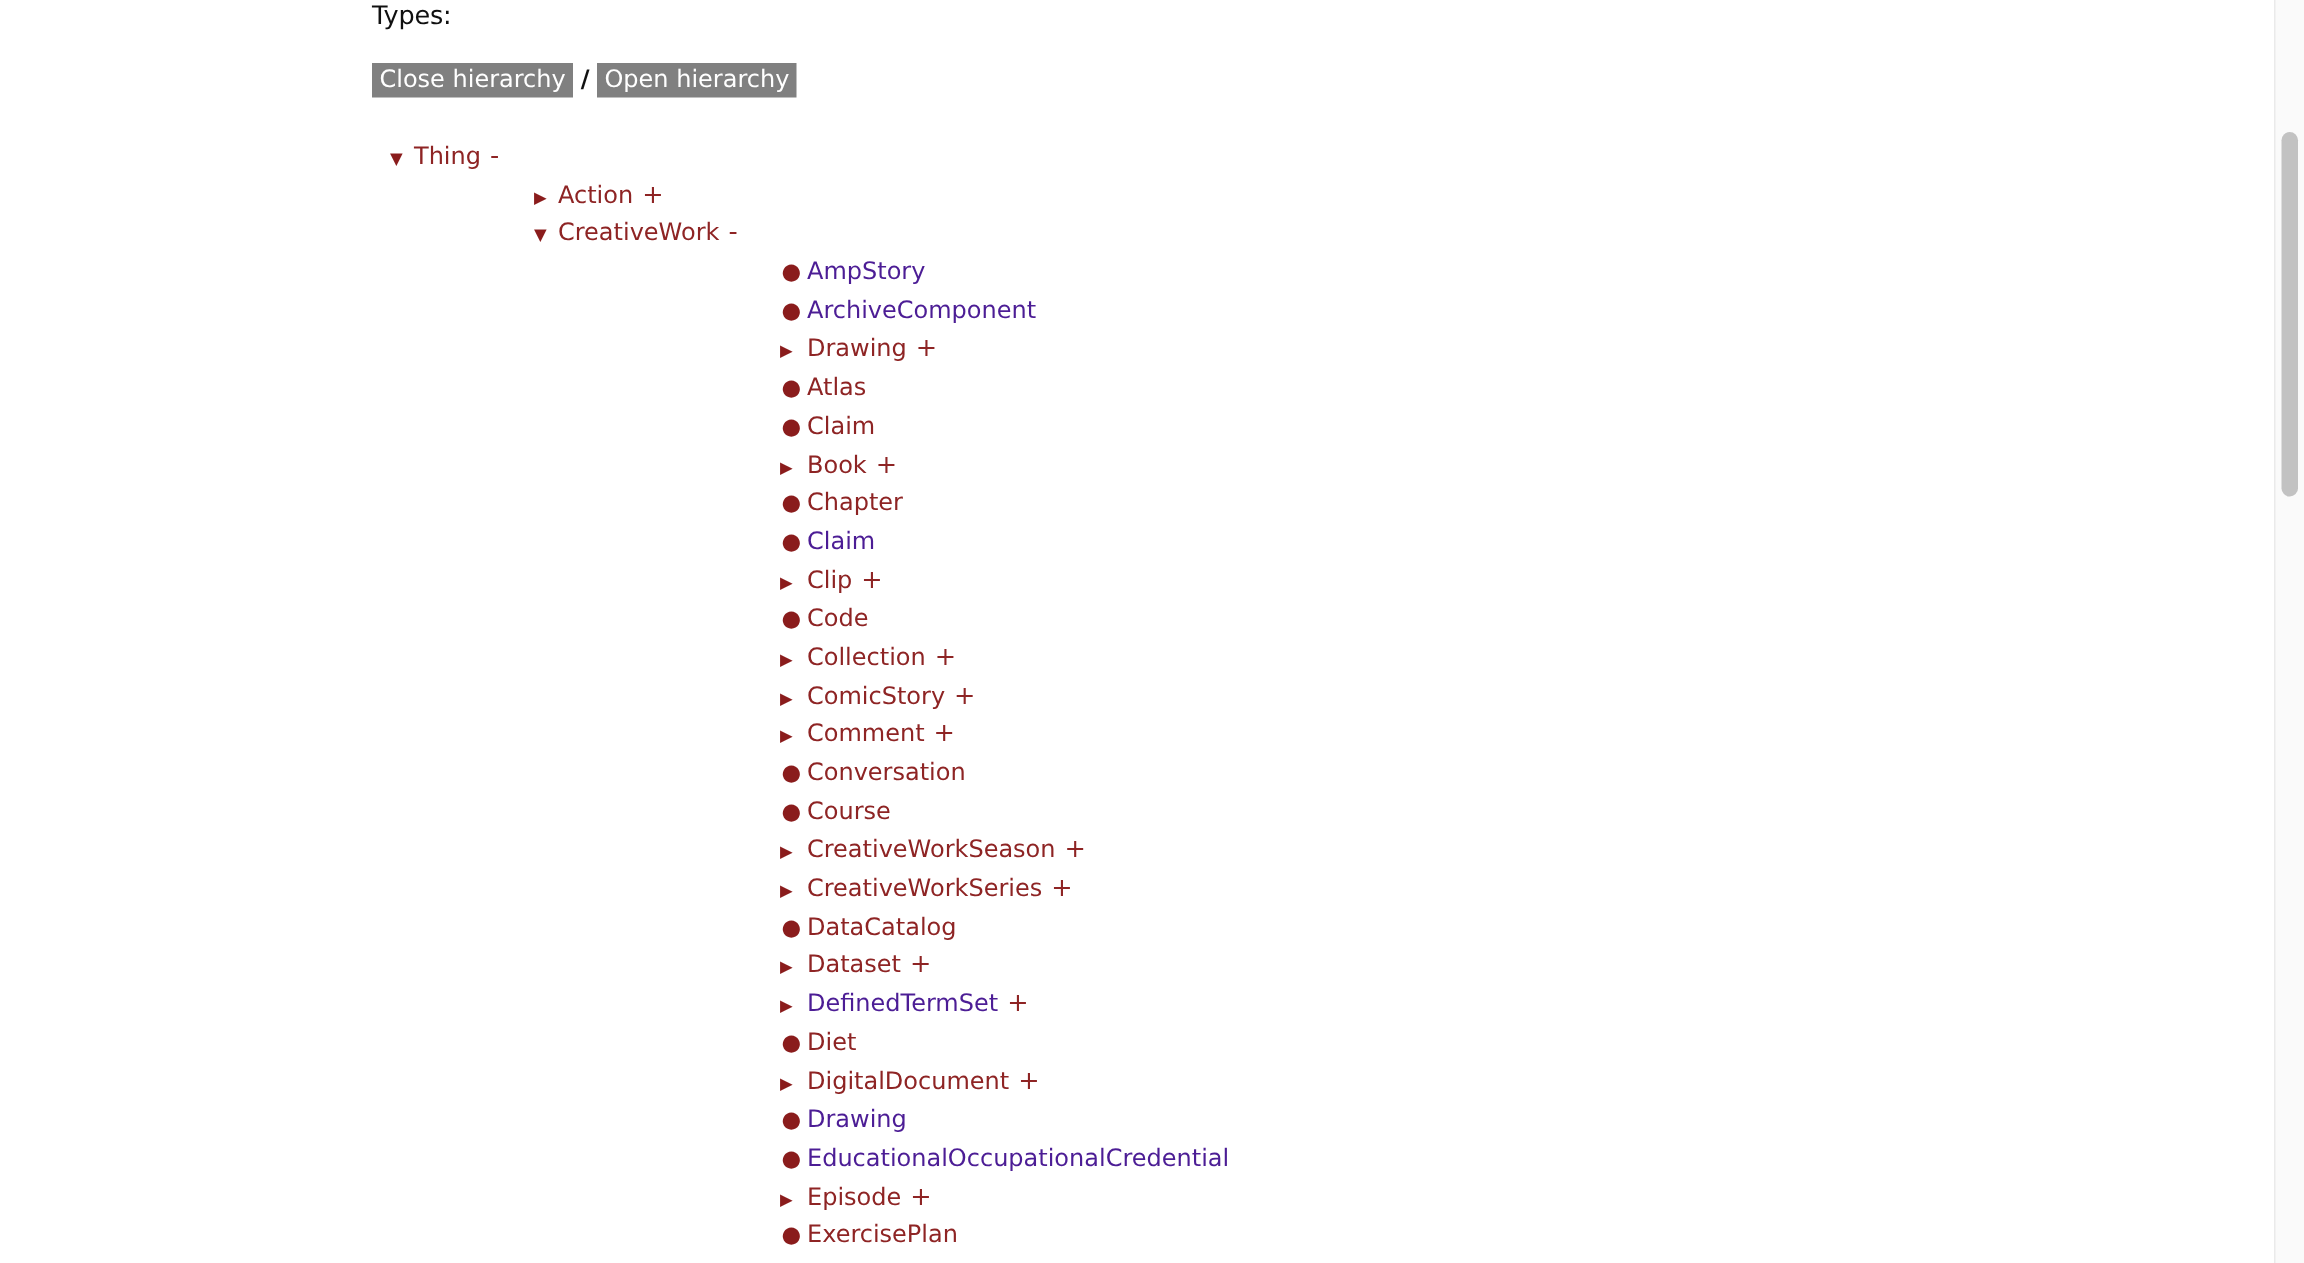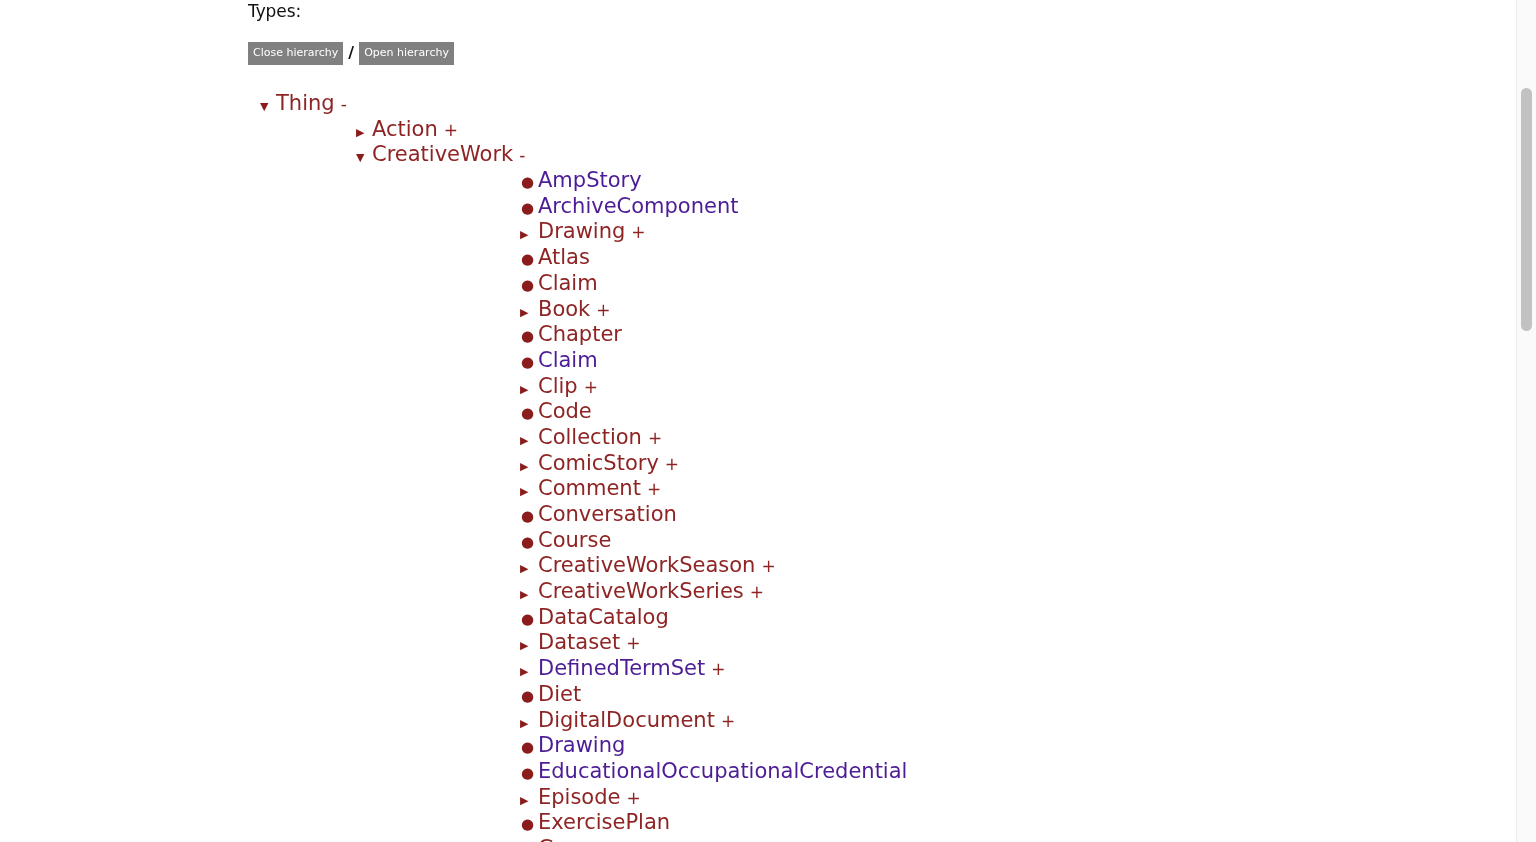--- a/index.html
+++ b/index.html
@@ -46,21 +46,21 @@
   .hier-bar {
     margin-top: 20px;
     display: flex;
     align-items: center;
     height: 24px;
   }
   .hier-btn {
     display: inline-block;
     background: #808080;
     color: #ffffff;
-    font-size: 11px;
+    font-size: 16px;
     line-height: 22px;
     padding: 0px 5px 1px 5px;
     border: none;
     cursor: pointer;
     white-space: nowrap;
     font-family: "DejaVu Sans", "Liberation Sans", sans-serif;
   }
   .hier-sep {
     color: #111111;
     font-size: 16px;
@@ -88,21 +88,21 @@
     text-align: left;
     color: #8a1c1c;
     font-size: 12px;
     line-height: 25.7px;
   }
   .marker.tri-down { font-size: 11px; }
   .marker.tri-right { font-size: 11px; }
   .marker.dot { font-size: 15px; }
 
   .node-label {
-    font-size: 21px;
+    font-size: 16px;
     color: #8e2424;
     line-height: 25.7px;
   }
   .node-label.link {
     color: #4c1d95;
   }
   .node-sign {
     font-size: 17px;
     color: #8e2424;
     padding-left: 6px;

